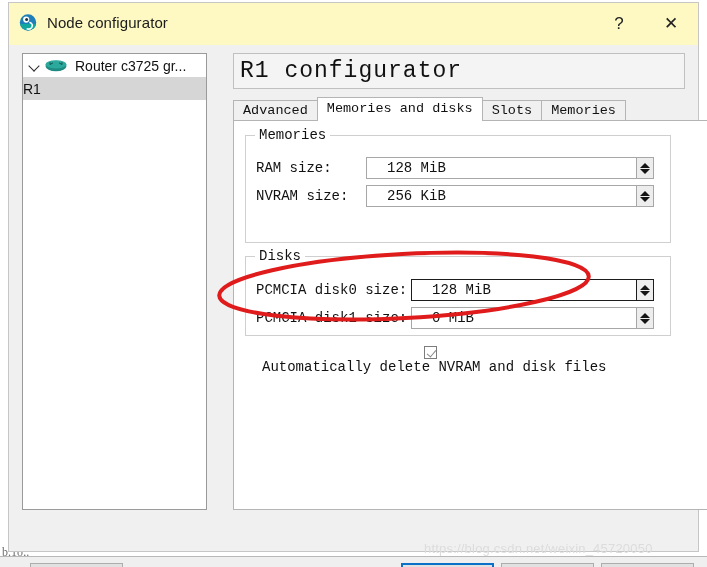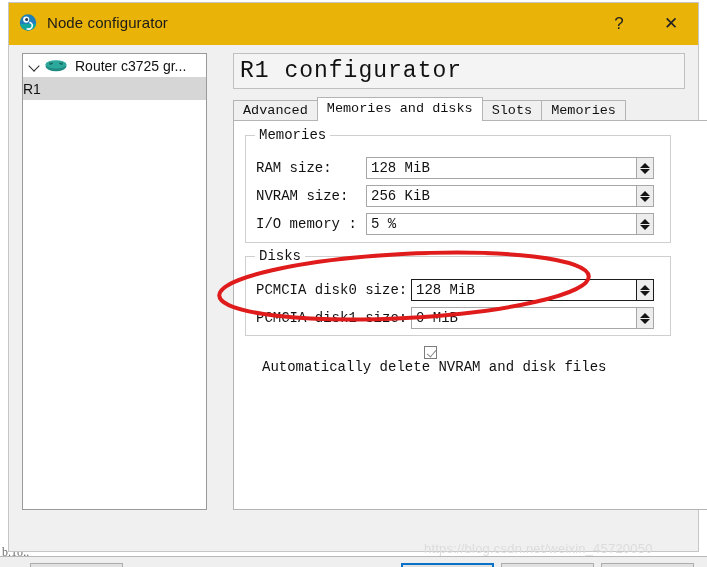--- a/index.html
+++ b/index.html
@@ -50,21 +50,21 @@
     height: 550px;
     background: #f0f0f0;
     border: 1px solid #c6c6c6;
     box-sizing: border-box;
   }
 
   
   #titlebar {
     position: relative;
     height: 42px;
-    background: #eab308;
+    background: #fef9c3;
     border-bottom: 1px solid #e8e8e8;
   }
   #app-icon {
     position: absolute;
     left: 10px; top: 10px;
     width: 20px; height: 20px;
   }
   #title-text {
     position: absolute;
     left: 38px; top: 11px;
@@ -241,21 +241,21 @@
     box-sizing: border-box;
     background: #ffffff;
   }
   .spin-field {
     border: 1px solid #a7a7a7;
     border-right: none;
     background: #ffffff;
     box-sizing: border-box;
     display: flex;
     align-items: center;
-    padding-left: 4px;
+    padding-left: 20px;
     font-family: "Liberation Mono", monospace;
     font-size: 14px;
     color: #111;
     height: 22px;
   }
   .spinbox.focused .spin-field { border-color: #1c1c1c; }
   .spin-btns {
     width: 18px;
     height: 22px;
     border: 1px solid #a7a7a7;
@@ -426,30 +426,20 @@
             <span class="field-label" style="width:110px;">NVRAM size:</span>
             <span class="spinbox">
               <span class="spin-field" style="width:270px;">256 KiB</span>
               <span class="spin-btns">
                 <span class="tri-up"></span>
                 <span class="tri-down"></span>
               </span>
             </span>
           </div>
 
-          <div class="field-row" style="left:10px; top:77px;">
-            <span class="field-label" style="width:110px;">I/O memory :</span>
-            <span class="spinbox">
-              <span class="spin-field" style="width:270px;">5 %</span>
-              <span class="spin-btns">
-                <span class="tri-up"></span>
-                <span class="tri-down"></span>
-              </span>
-            </span>
-          </div>
         </div>
 
         <div class="groupbox" id="group-disks">
           <span class="group-title">Disks</span>
 
           <div class="field-row" style="left:10px; top:22px;">
             <span class="field-label" style="width:155px;">PCMCIA disk0 size:</span>
             <span class="spinbox focused">
               <span class="spin-field" style="width:225px;">128 MiB</span>
               <span class="spin-btns">

